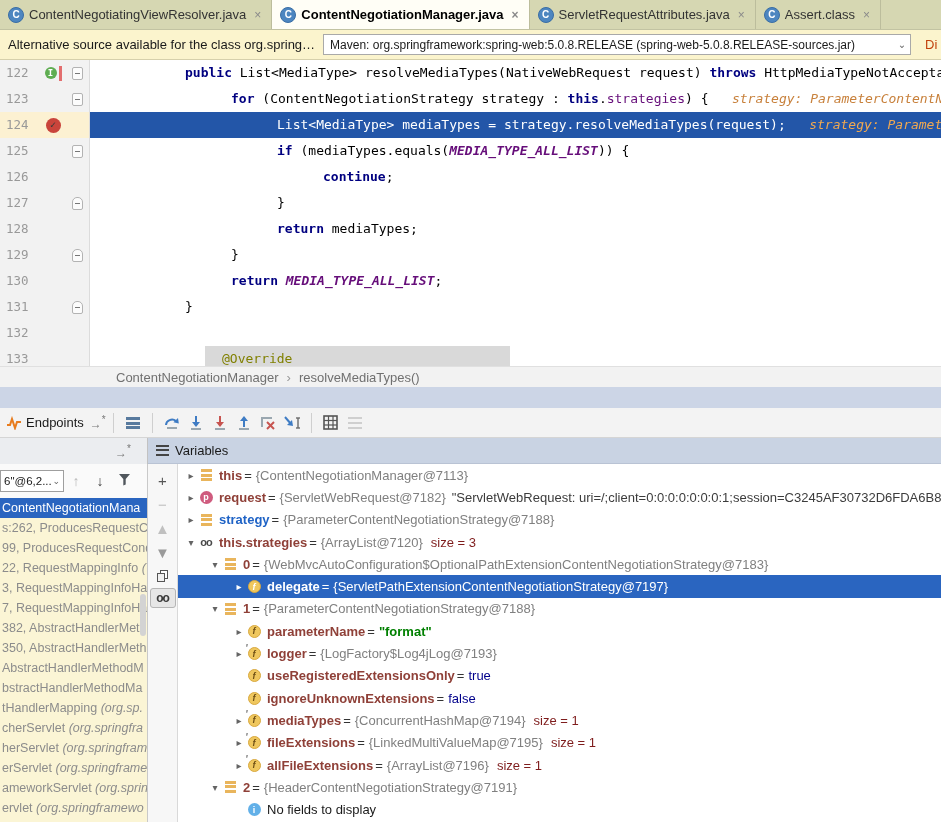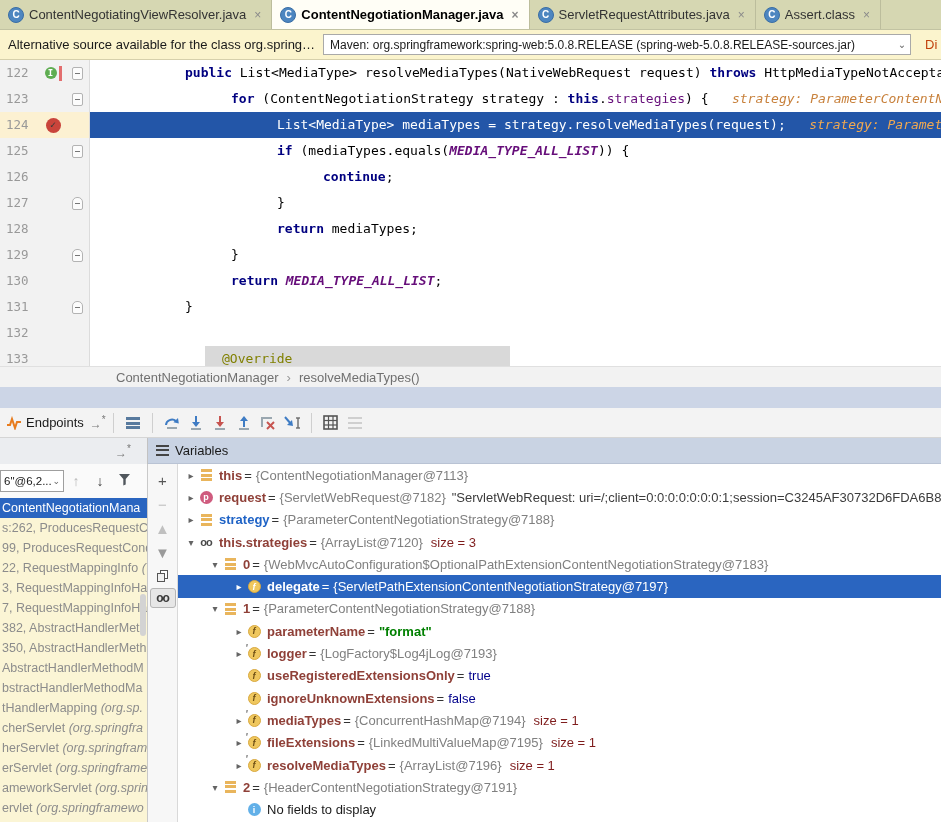--- a/index.html
+++ b/index.html
@@ -437,21 +437,21 @@
           <span class="vname">fileExtensions</span>
           <span class="veq">=</span>
           <span class="vobj">{LinkedMultiValueMap@7195}</span>
           <span class="vsize">size = 1</span>
         </div>
         <div class="vrow" style="padding-left: 54px;">
           <span class="arr">▸</span>
           <span class="vicon">
             <span class="ic-circ ic-f ic-q">f</span>
           </span>
-          <span class="vname">resolveMediaTypes</span>
+          <span class="vname">allFileExtensions</span>
           <span class="veq">=</span>
           <span class="vobj">{ArrayList@7196}</span>
           <span class="vsize">size = 1</span>
         </div>
         <div class="vrow" style="padding-left: 30px;">
           <span class="arr">▾</span>
           <span class="vicon">
             <span class="ic-locals"></span>
           </span>
           <span class="vname">2</span>

